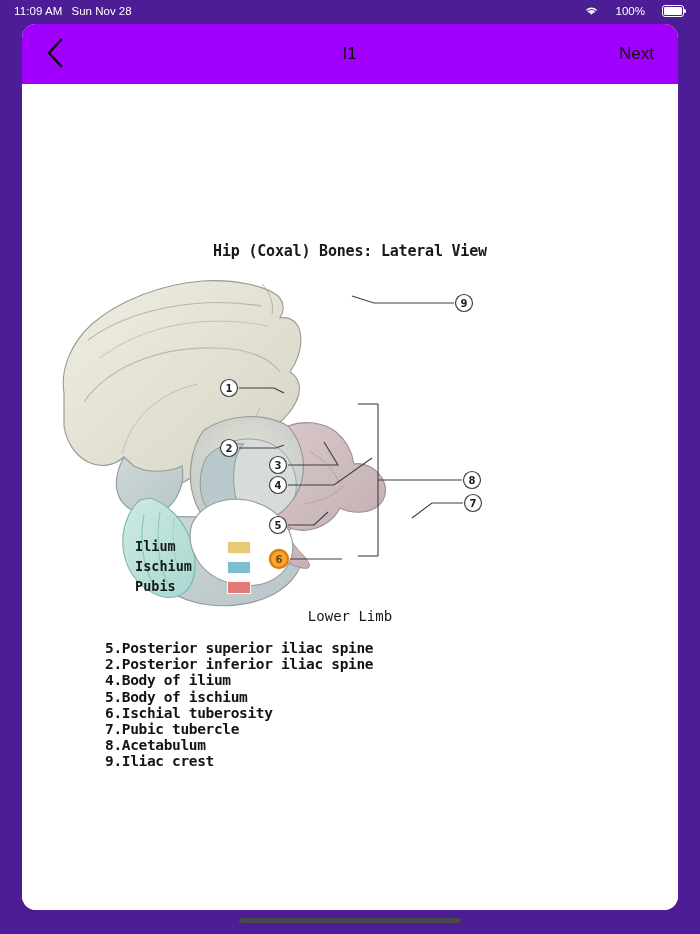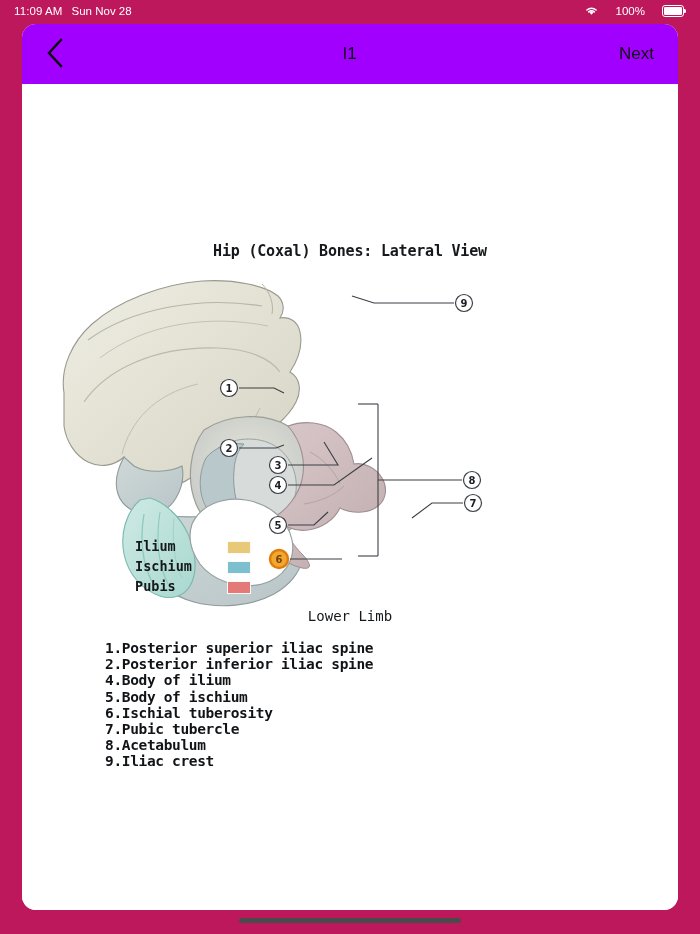--- a/index.html
+++ b/index.html
@@ -2,21 +2,21 @@
 <html><head>
 <meta charset="utf-8">
 <style>
   * { box-sizing: border-box; margin: 0; padding: 0; }
   html, body {
     width: 700px; height: 934px;
     background: #000;
     font-family: "Liberation Sans", sans-serif;
     overflow: hidden;
   }
-  #screen { position: relative; width: 700px; height: 934px; background: #be185d; }
+  #screen { position: relative; width: 700px; height: 934px; background: #4c1d95; }
 
   
   .statusbar {
     position: absolute; top: 0; left: 0; width: 700px; height: 22px;
     display: flex; align-items: center; color: #fff;
     font-size: 11.5px; padding: 0 14px;
   }
   .sb-left { display: flex; align-items: center; gap: 9px; }
   .sb-right { margin-left: auto; display: flex; align-items: flex-start; gap: 17px; }
   .sb-time { letter-spacing: .1px; }
@@ -311,21 +311,21 @@
         </div>
         <div class="key-row">
           <span class="key-label">Pubis</span>
           <span class="key-swatch" style="background:#e37a78"></span>
         </div>
       </div>
 
       <div class="fig-caption">Lower Limb</div>
 
       <div class="legend-list">
-        <div class="legend-item">1.Posterior superior iliac spine</div>
+        <div class="legend-item">5.Posterior superior iliac spine</div>
         <div class="legend-item">2.Posterior inferior iliac spine</div>
         <div class="legend-item">4.Body of ilium</div>
         <div class="legend-item">5.Body of ischium</div>
         <div class="legend-item">6.Ischial tuberosity</div>
         <div class="legend-item">7.Pubic tubercle</div>
         <div class="legend-item">8.Acetabulum</div>
         <div class="legend-item">9.Iliac crest</div>
       </div>
 
     </div>

